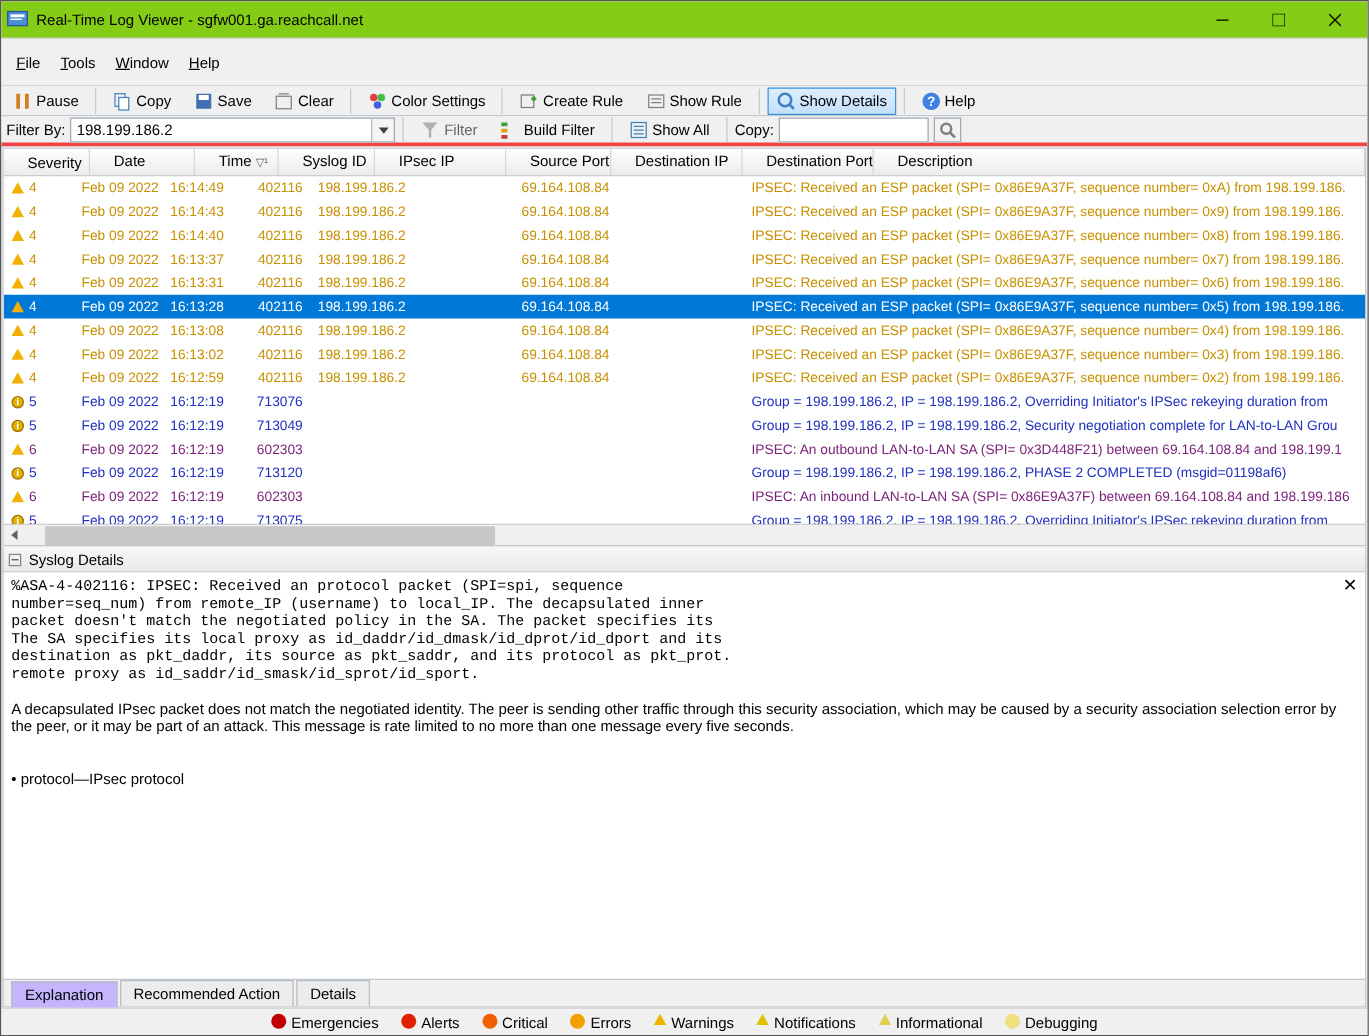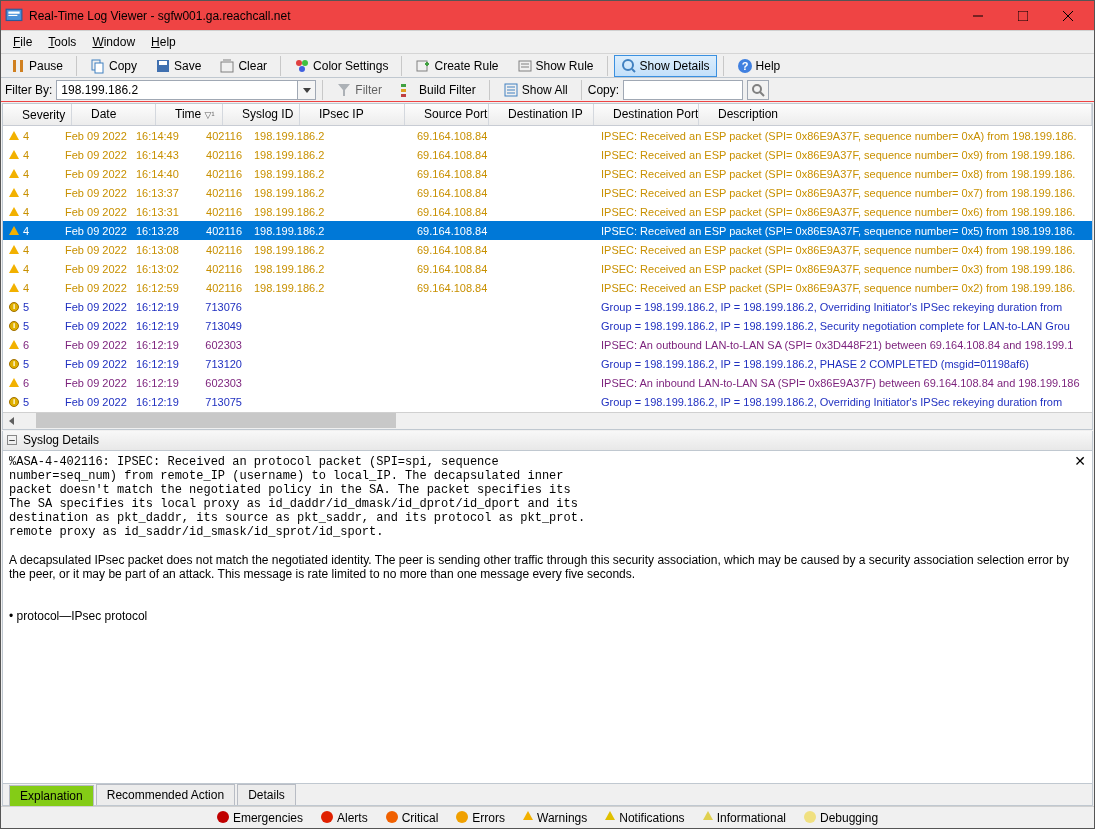--- a/index.html
+++ b/index.html
@@ -10,33 +10,33 @@
     background: #f0f0f0;
     width: 1095px;
     height: 829px;
     display: flex;
     flex-direction: column;
     border: 1px solid #555;
   }
   
   .titlebar {
     height: 30px;
-    background: #ef4444;
+    background: #84cc16;
     display: flex;
     align-items: center;
     padding: 0 4px;
     border-bottom: 1px solid #d0d0d0;
   }
   .titlebar .icon { width: 18px; height: 18px; margin-right: 6px; }
   .titlebar .title { flex: 1; font-size: 12px; color: #000; }
   .winbtns { display: flex; }
   .winbtn { width: 45px; height: 29px; display:flex; align-items:center; justify-content:center; }
   
   .menubar {
-    height: 23px;
+    height: 38px;
     background: #f0f0f0;
     display: flex;
     align-items: center;
     padding: 0 4px;
     border-bottom: 1px solid #d5d5d5;
   }
   .menubar span { padding: 2px 8px; }
   .menubar span:first-letter { text-decoration: underline; }
   
   .toolbar {
@@ -58,21 +58,21 @@
     background: linear-gradient(#dceefd,#c3e0fa);
   }
   .tbtn .ic { width:16px; height:16px; display:inline-block; }
   .sep { width:1px; height:20px; background:#c8c8c8; margin:0 2px; }
   
   .filterbar {
     height: 24px;
     background: #f0f0f0;
     display:flex; align-items:center;
     padding: 0 4px;
-    border-bottom: 1px solid #ef4444;
+    border-bottom: 3px solid #ef4444;
     gap:4px;
   }
   .filterbar input[type=text] {
     height: 20px; border:1px solid #a0a8b4; background:#fff; font-size:12px; padding:0 4px;
     font-family: inherit;
   }
   .filterbox { width: 260px; display:flex; }
   .filterbox input { flex:1; }
   .filterbox .dd { width:18px; border:1px solid #a0a8b4; border-left:0; background:#f5f5f5; display:flex;align-items:center;justify-content:center;}
   .searchbtn { width:22px; height:20px; border:1px solid #a0a8b4; background:#f2f2f2; display:flex;align-items:center;justify-content:center;}
@@ -134,21 +134,21 @@
   }
   .detailsbody .closebtn { position:absolute; right:6px; top:2px; font-size:14px; cursor:pointer;}
   .mono { font-family: Liberation Mono, monospace; font-size:12px; }
   .tabs {
     height:22px; background:#f0f0f0; display:flex; align-items:flex-end;
     padding-left:6px; border:1px solid #c0c8d0; border-top:0; margin:0 1px;
   }
   .tab {
     padding:3px 10px; border:1px solid #b8bcc4; border-bottom:0; background:#ececec; margin-right:2px;
   }
-  .tab.active { background:#84cc16; position:relative; top:1px;}
+  .tab.active { background:#c4b5fd; position:relative; top:1px;}
   
   .statusbar {
     height:22px; background:#f0f0f0; border-top:1px solid #d0d0d0;
     display:flex; align-items:center; justify-content:center; gap:18px;
     font-size:12px;
   }
   .statusbar .sitem { display:flex; align-items:flex-start; gap:4px;}
   .dot { width:12px; height:12px; border-radius:50%; display:inline-block;}
   svg.ic { width:16px;height:16px; }
 </style>

